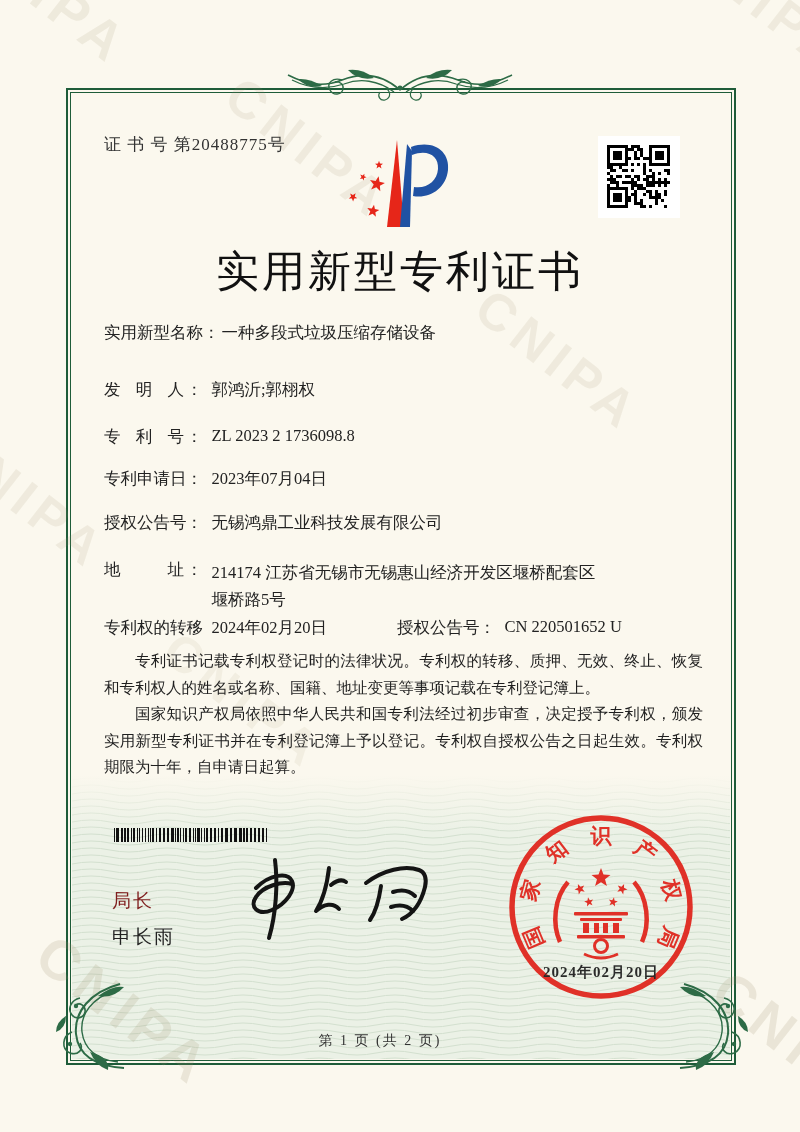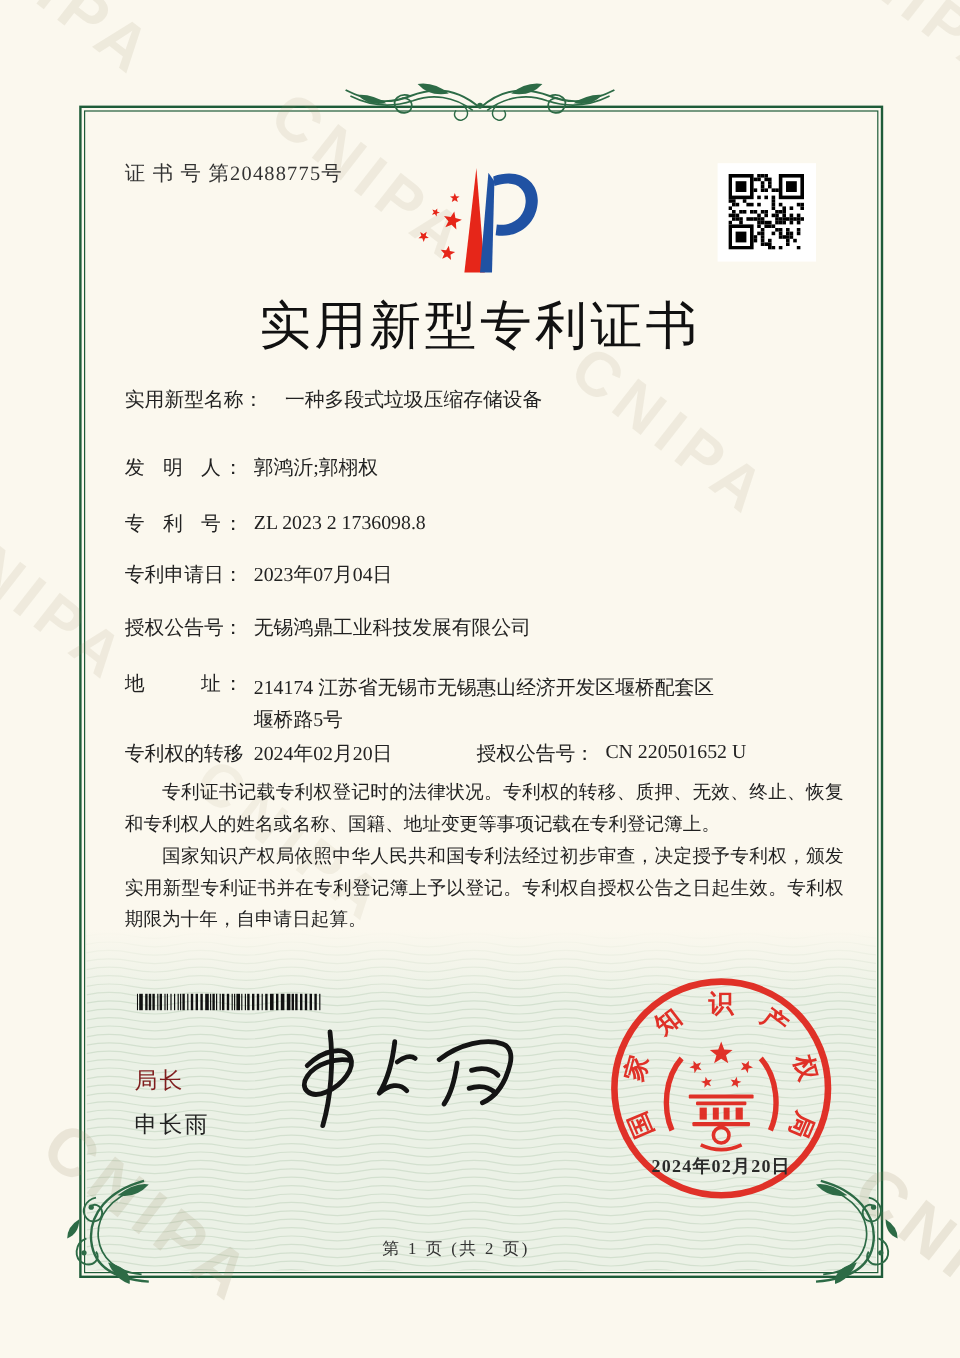--- a/index.html
+++ b/index.html
@@ -327,21 +327,21 @@
           <rect x="48" y="6" width="9" height="9" fill="#000"></rect>
           <rect x="0" y="42" width="21" height="21" fill="#000"></rect>
           <rect x="3" y="45" width="15" height="15" fill="#fff"></rect>
           <rect x="6" y="48" width="9" height="9" fill="#000"></rect>
         </svg>
     </div>
 
     <div class="doc-title">实用新型专利证书</div>
 
     <div class="row" style="top:322px">
-      <span class="lbl wide">实用新型名称</span><span class="colon">：</span><span class="val" style="margin-left:18px">一种多段式垃圾压缩存储设备</span>
+      <span class="lbl wide">实用新型名称</span><span class="colon">：</span><span class="val" style="margin-left:2px">一种多段式垃圾压缩存储设备</span>
     </div>
     <div class="row" style="top:379px">
       <span class="lbl">发明人</span><span class="colon">：</span><span class="val">郭鸿沂;郭栩权</span>
     </div>
     <div class="row" style="top:426px">
       <span class="lbl">专利号</span><span class="colon">：</span><span class="val">ZL 2023 2 1736098.8</span>
     </div>
     <div class="row" style="top:468px">
       <span class="lbl">专利申请日</span><span class="colon">：</span><span class="val">2023年07月04日</span>
     </div>

